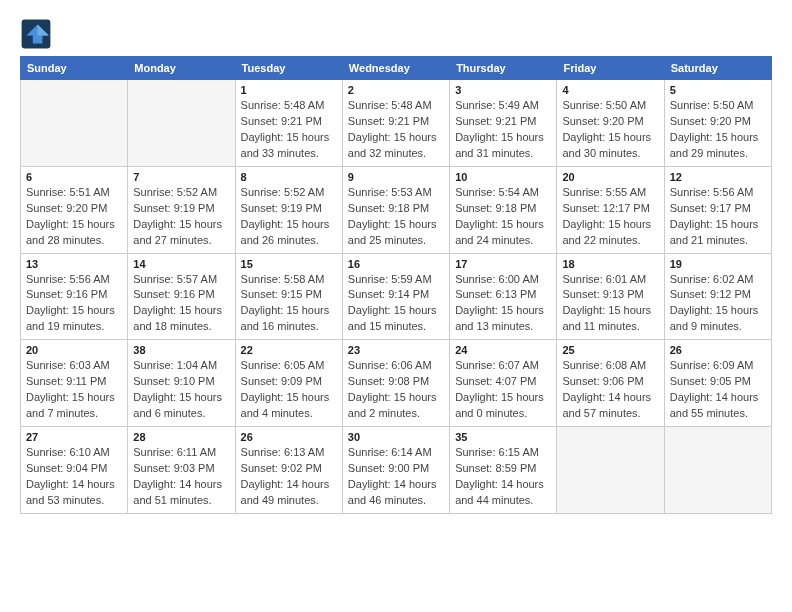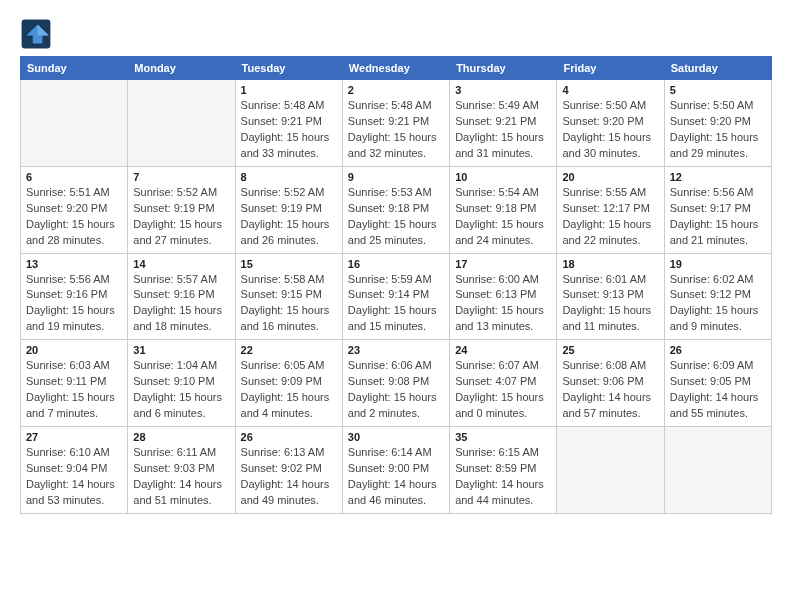--- a/index.html
+++ b/index.html
@@ -267,21 +267,21 @@
         </tr>
         <tr>
           <td>
             <span class="day-num">20</span>
             <div class="day-detail">Sunrise: 6:03 AM
 Sunset: 9:11 PM
 Daylight: 15 hours
 and 7 minutes.</div>
           </td>
           <td>
-            <span class="day-num">31</span>
+            <span class="day-num">38</span>
             <div class="day-detail">Sunrise: 1:04 AM
 Sunset: 9:10 PM
 Daylight: 15 hours
 and 6 minutes.</div>
           </td>
           <td>
             <span class="day-num">22</span>
             <div class="day-detail">Sunrise: 6:05 AM
 Sunset: 9:09 PM
 Daylight: 15 hours

